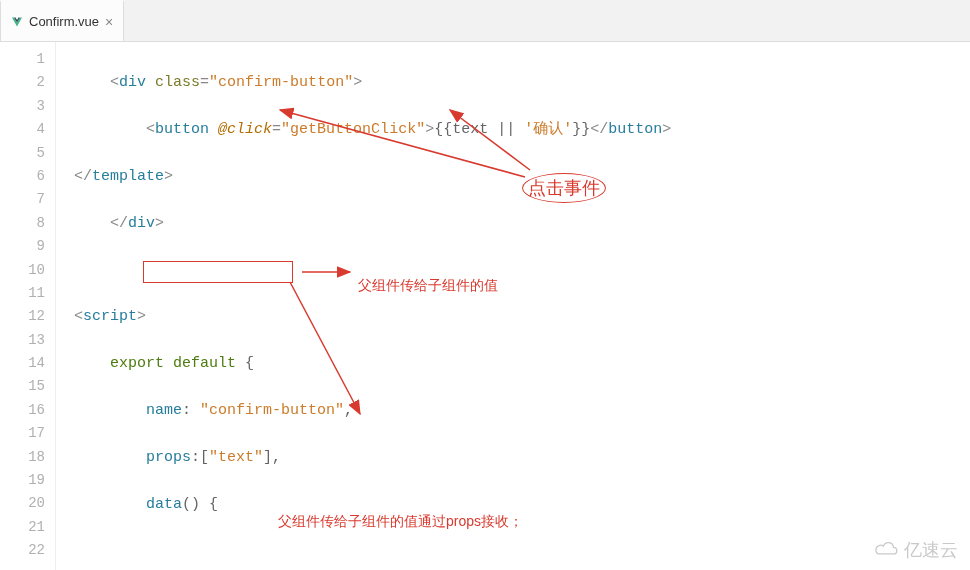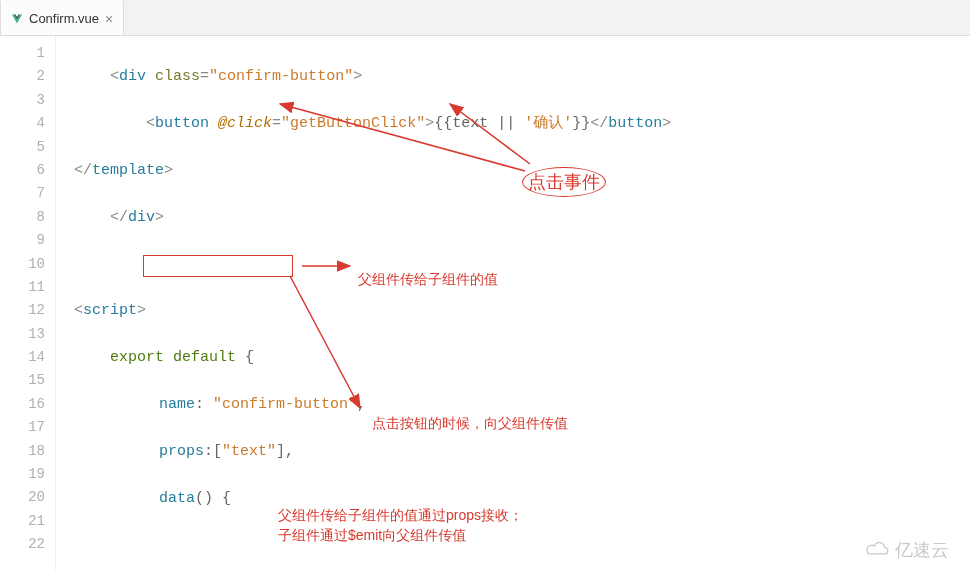--- a/index.html
+++ b/index.html
@@ -8,21 +8,21 @@
     font-family: Consolas, "Courier New", monospace;
     font-size: 15px;
     background: #fff;
     color: #656565;
     width: 970px;
     height: 570px;
     overflow: hidden;
     position: relative;
   }
   .tab-bar {
-    height: 36px;
+    height: 42px;
     background: #f2f2f2;
     border-bottom: 1px solid #ddd;
     display: flex;
     align-items: stretch;
   }
   .tab {
     background: #fcfcfc;
     border: 1px solid #ddd;
     border-bottom: none;
     border-top: 2px solid transparent;
@@ -59,21 +59,21 @@
     position: relative;
   }
   .code .line { height: 23.4px; }
   .c-tag   { color: #267d9c; }
   .c-attr  { color: #7a7a2b; }
   .c-dir   { color: #b36d00; font-style: italic; }
   .c-str   { color: #cc7b2a; }
   .c-op    { color: #888; }
   .c-kw    { color: #4d7c0f; }
   .c-brace { color: #656565; }
-  .c-prop  { color: #267d9c; margin-left: 13px; }
+  .c-prop  { color: #267d9c; }
   .c-plain { color: #656565; }
 
   
   .anno-svg {
     position: absolute;
     top: 0; left: 0;
     pointer-events: none;
   }
   .anno-text {
     position: absolute;
@@ -92,21 +92,21 @@
     color: #d83a2e;
     display: flex; align-items: center; justify-content: center; margin-top: 16px;
   }
   .anno-box {
     position: absolute;
     border: 1.5px solid #d83a2e;
   }
 
   .watermark {
     position: absolute;
-    right: 21px; bottom: 8px;
+    right: 12px; bottom: 8px;
     font-family: "Microsoft YaHei", sans-serif;
     color: #c9c9c9;
     font-size: 18px;
     display: flex; align-items: center; gap: 4px;
   }
   .watermark svg { width: 26px; height: 18px; }
 </style>
 </head>
 <body>
 
@@ -185,24 +185,22 @@
     <line x1="302" y1="230" x2="350" y2="230" stroke="#d83a2e" stroke-width="1.5" marker-end="url(#ah)"></line>
 
     <line x1="290" y1="240" x2="360" y2="372" stroke="#d83a2e" stroke-width="1.5" marker-end="url(#ah)"></line>
   </svg>
 
   <div class="anno-ellipse" style="left:522px; top:115px; width:84px; height:30px;">
     <span>点击事件</span>
   </div>
   <div class="anno-box" style="left:143px; top:219px; width:150px; height:22px;"></div>
   <div class="anno-text" style="left:358px; top:234px;">父组件传给子组件的值</div>
-  <div class="anno-text" style="left:372px; top:378px;">点击按钮的时候，向父组件传值</div>
   <div class="anno-text" style="left:278px; top:470px;">
     <span>父组件传给子组件的值通过props接收；</span><br>
-    <span>子组件通过$emit向父组件传值</span>
   </div>
 </div>
 
 <div class="watermark">
   <svg viewBox="0 0 40 24">
       <path d="M30 8a8 8 0 00-15.5-2A6 6 0 006 18h24a5 5 0 000-10z" fill="none" stroke="#c9c9c9" stroke-width="2"></path>
     </svg>
   <span>亿速云</span>
 </div>
 

